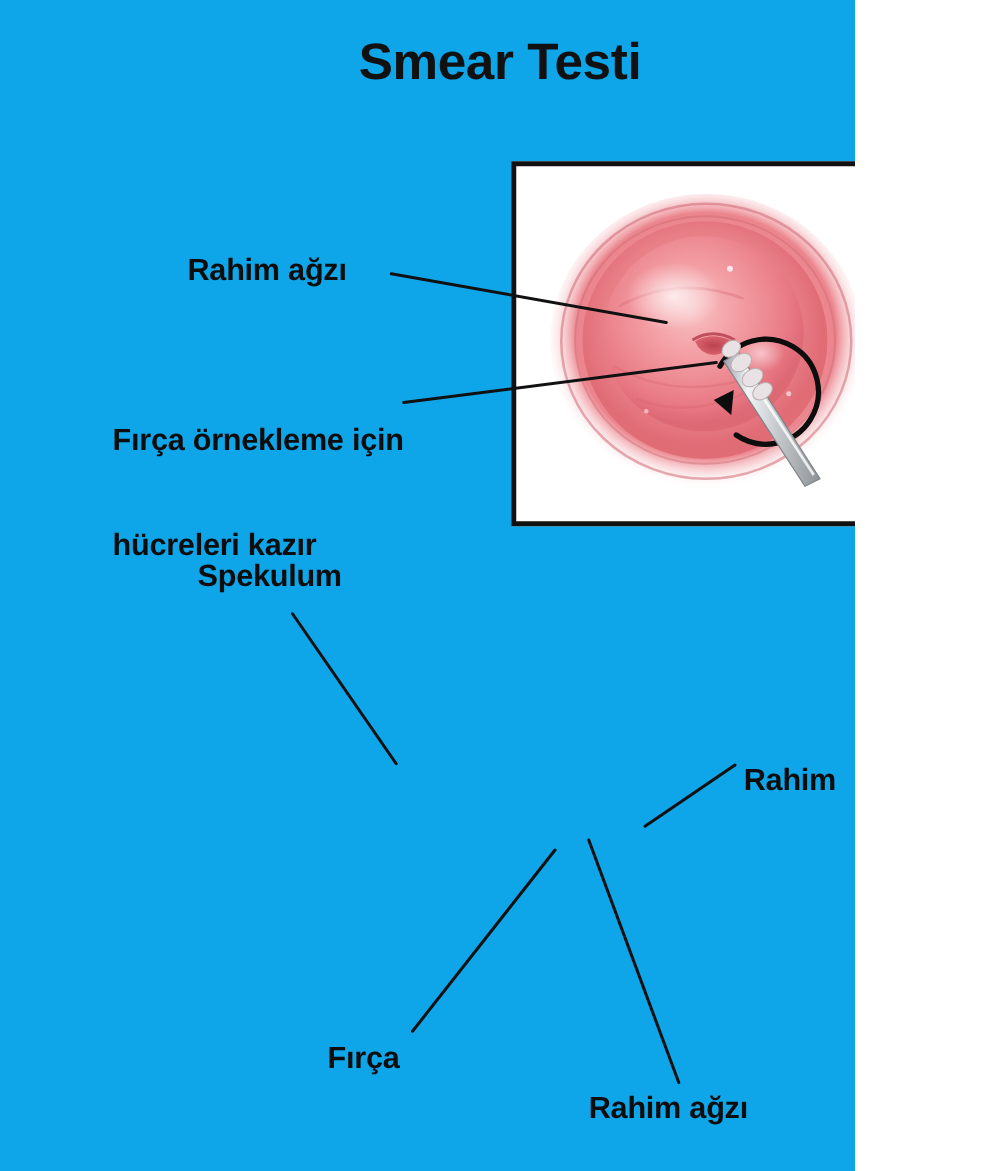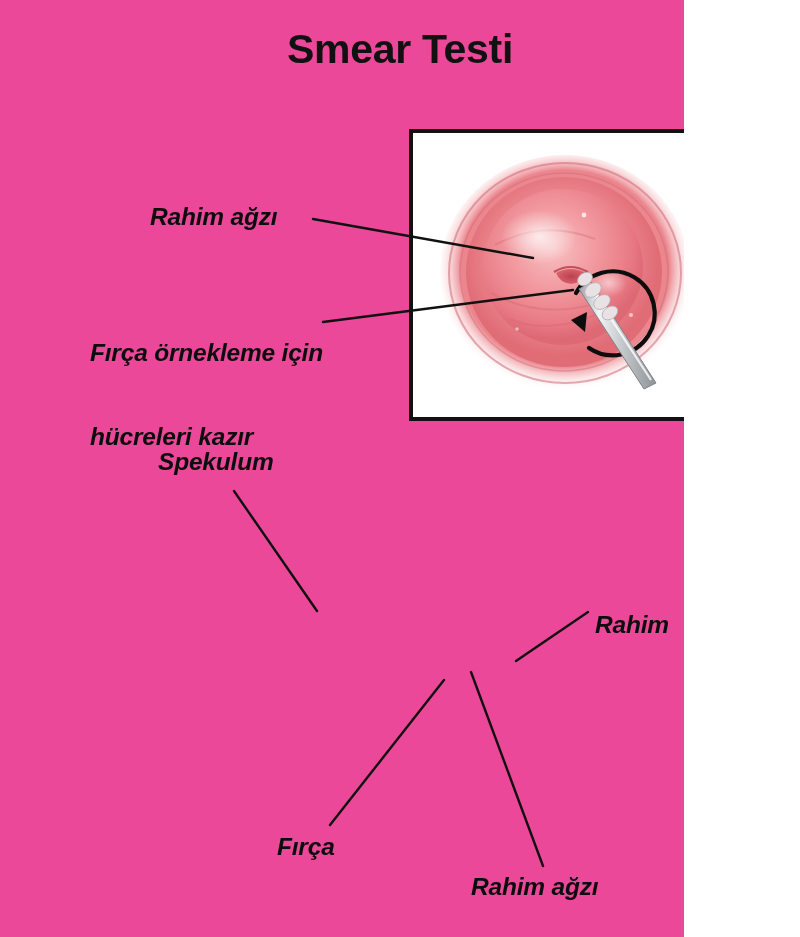--- a/index.html
+++ b/index.html
@@ -9,48 +9,47 @@
   }
   body {
     font-family: "Liberation Sans", sans-serif;
     color: #111111;
   }
   #page {
     position: relative;
     width: 684px;
     height: 937px;
     overflow: hidden;
-    background: #ec4899;
+    background: #0ea5e9;
   }
   #page-title {
     position: absolute;
     left: 0;
     top: 26px;
     width: 800px;
     text-align: center;
     font-size: 41px;
     font-weight: bold;
     letter-spacing: -0.3px;
     color: #111111;
   }
   .label {
     position: absolute;
     font-size: 24.5px;
     font-weight: bold;
     color: #0d0d0d;
     white-space: pre;
     line-height: 1.14;
     letter-spacing: -0.2px;
-    font-style: italic;
   }
   #label-cervix-top { left: 150px; top: 203px; }
   #label-brush-desc { left: 90px; top: 283px; }
   #label-speculum  { left: 158px; top: 448px; }
   #label-uterus    { left: 595px; top: 595px; margin-top: 16px; }
-  #label-brush     { left: 277px; top: 833px; }
+  #label-brush     { left: 262px; top: 833px; }
   #label-cervix-bottom { left: 471px; top: 873px; }
 
   #inset-frame {
     position: absolute;
     left: 409px;
     top: 129px;
     width: 314px;
     height: 292px;
     border: 4px solid #111111;
     background: #ffffff;

